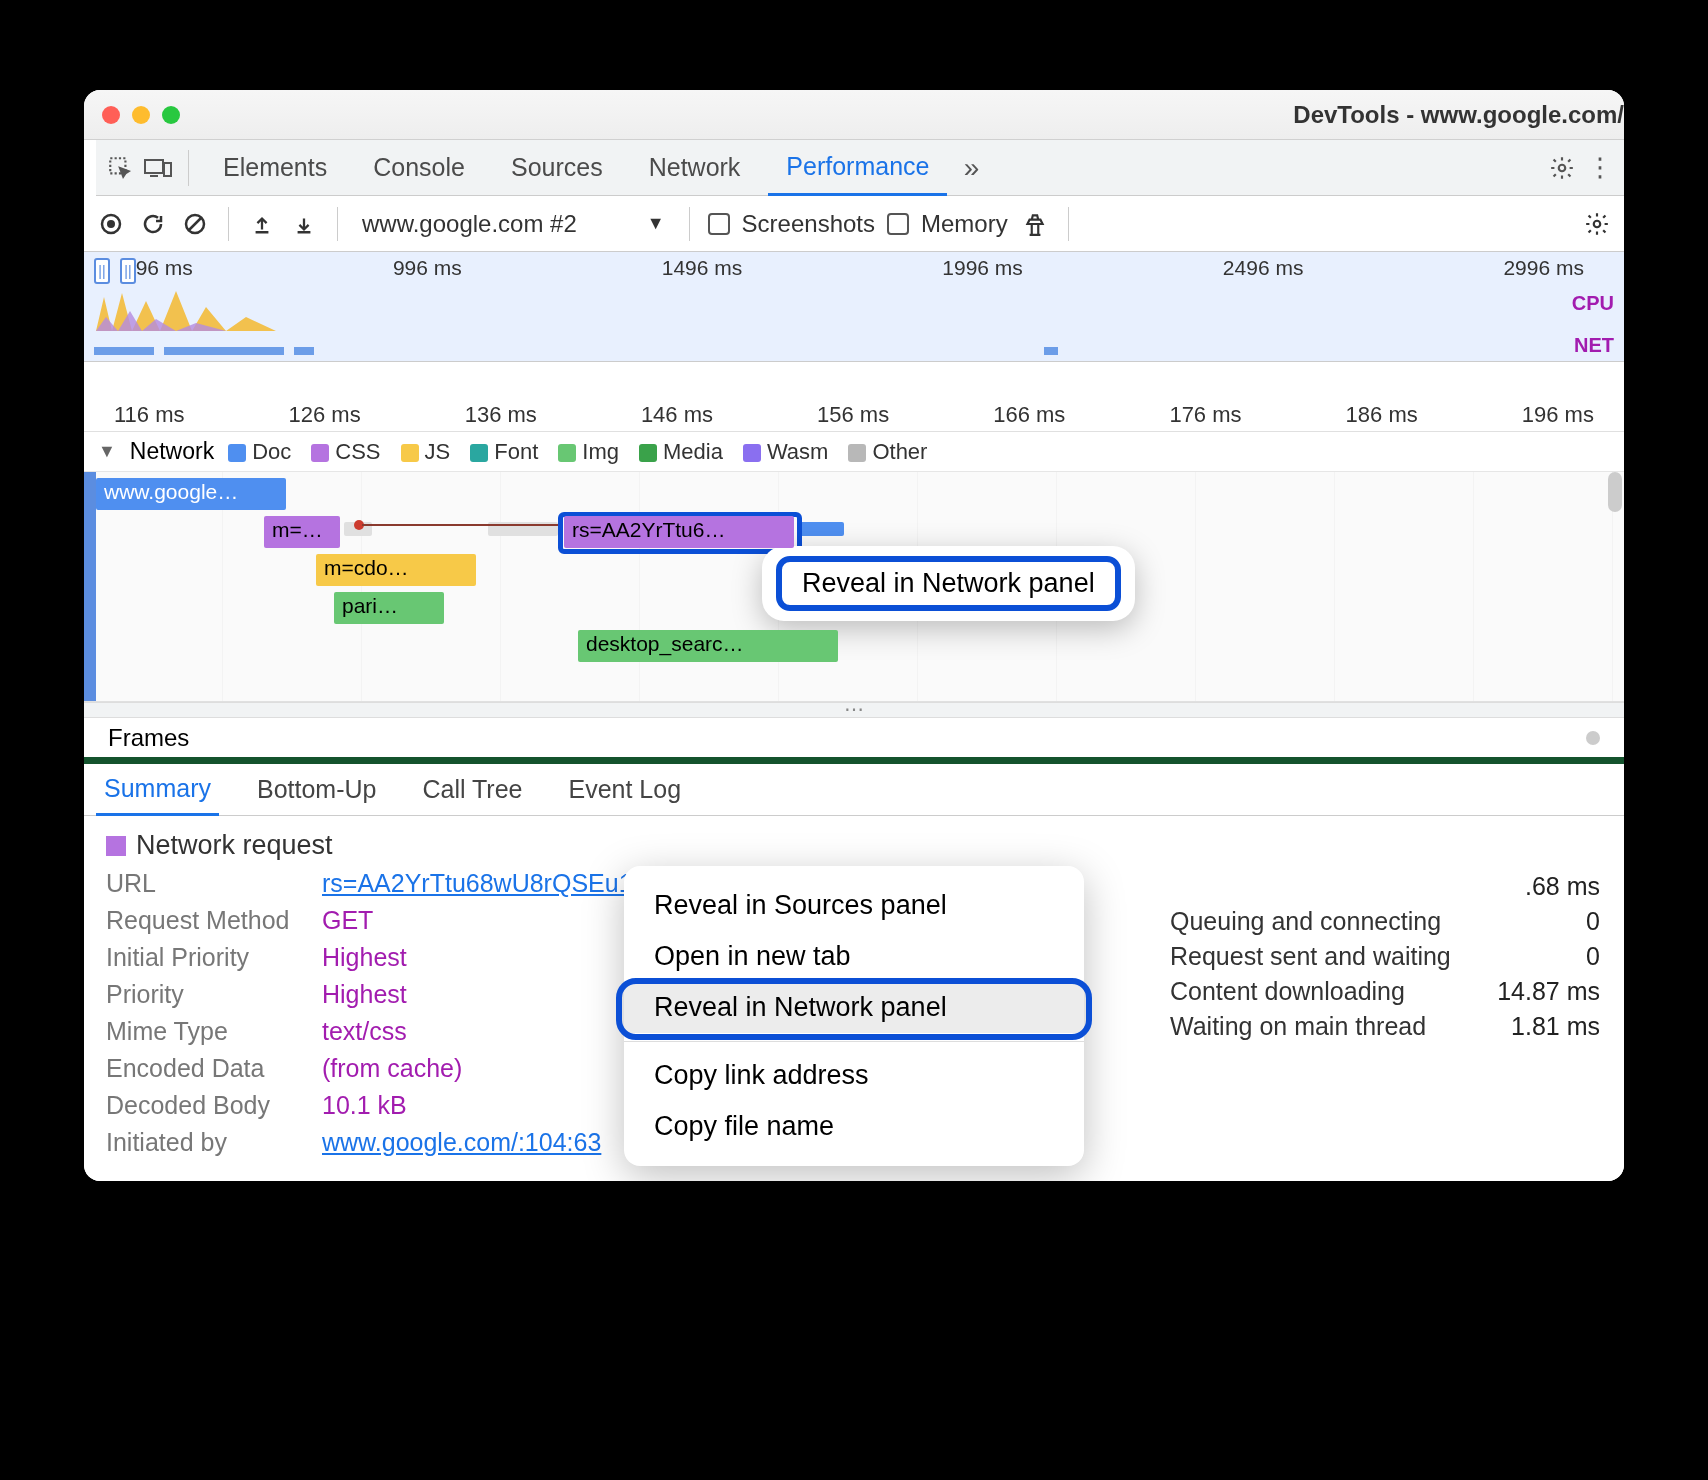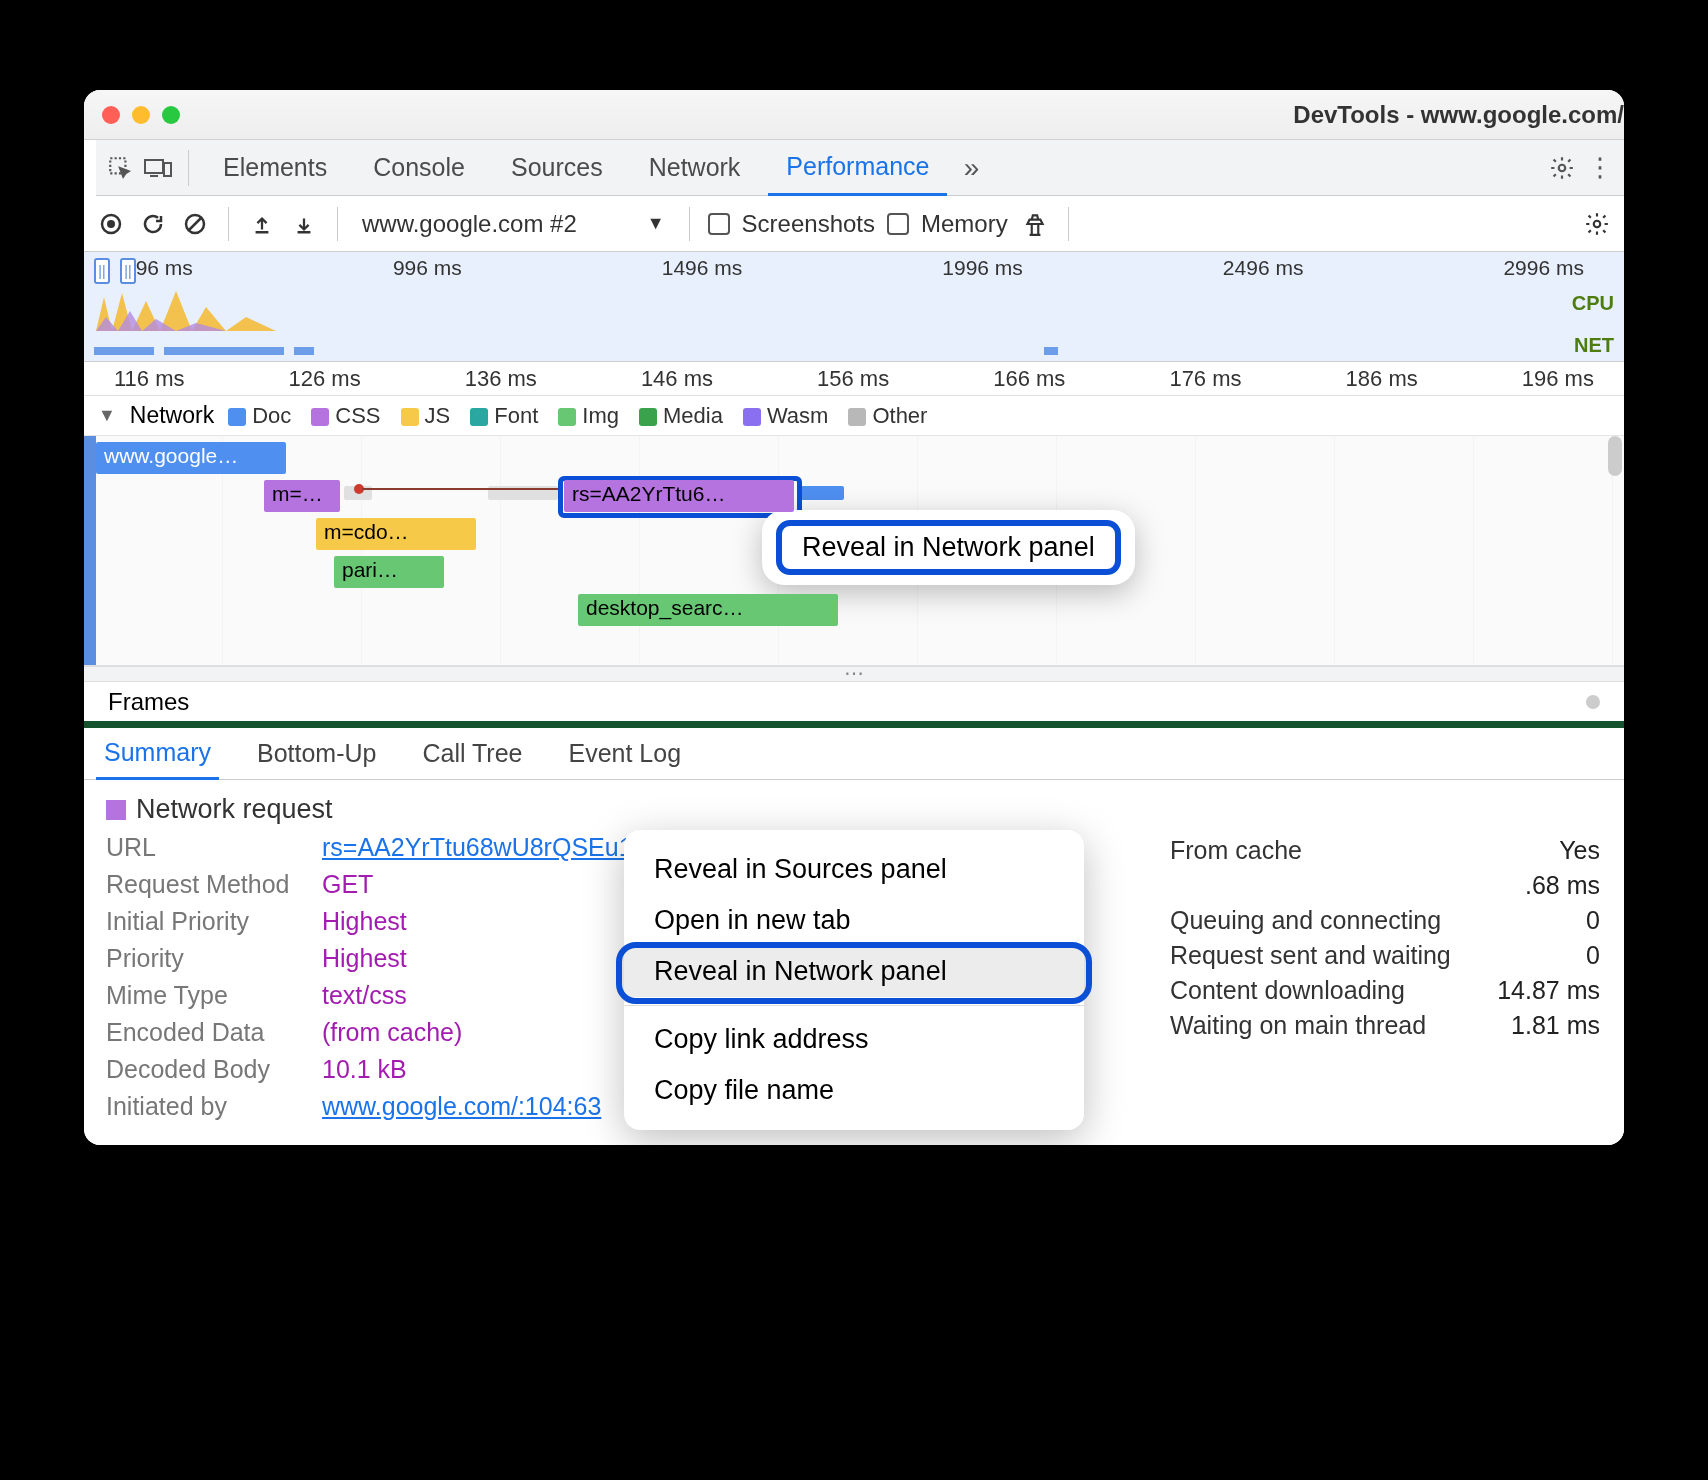--- a/index.html
+++ b/index.html
@@ -65,31 +65,31 @@
 .gear { margin-left:auto; }
 
 .overview {
   height: 110px;
   background: #e8f0fe;
   border-bottom:1px solid #ccc;
   position:relative;
   font-size:21px; color:#333;
 }
 .overview .ticks { display:flex; justify-content:space-between; padding:4px 40px 0 40px; }
-.overview .cpu-label,.overview .net-label{ position:absolute; right:10px; font-size:20px; font-weight:700; color:#4d7c0f; }
+.overview .cpu-label,.overview .net-label{ position:absolute; right:10px; font-size:20px; font-weight:700; color:#a21caf; }
 .overview .cpu-label{top:40px;} .overview .net-label{top:82px;}
 .overview .handle { position:absolute; top:6px; width:16px; height:26px; background:#fff; border:2px solid #5b8de0; border-radius:3px; display:flex; align-items:center; justify-content:center; font-size:14px; color:#5b8de0;}
 .overview .handle.h1{left:10px;} .overview .handle.h2{left:36px;}
 .overview .flame { position:absolute; bottom:30px; left:12px; width:220px; height:44px; }
 .overview .netbar { position:absolute; bottom:6px; left:10px; height:8px; background:#6c9de8;}
 
 .ruler {
   height:34px; background:#fff; border-bottom:1px solid #e0e0e0;
   display:flex; justify-content:space-between; padding:4px 30px 0 30px;
-  font-size:22px; color:#333;
+  font-size:22px; color:#333;margin-top:36px;
 }
 
 .network-section { position:relative; background:#fff; }
 .network-header {
   height:40px; display:flex; align-items:center; gap:14px;
   padding:0 14px; font-size:23px; border-bottom:1px solid #e6e6e6;
 }
 .network-header .tri { color:#666; font-size:18px; }
 .legend { display:flex; gap:20px; font-size:22px; color:#333; align-items:center;}
 .legend .swatch{width:18px;height:18px;border-radius:3px;display:inline-block;margin-right:6px;vertical-align:middle;}
@@ -366,24 +366,20 @@
     <div class="kv">
         <span class="k">Decoded Body</span>
         <span class="v">10.1 kB</span>
       </div>
     <div class="kv">
         <span class="k">Initiated by</span>
         <a class="link" href="#">www.google.com/:104:63</a>
       </div>
 
     <div class="right-col">
-      <div class="row">
-          <span class="lbl">From cache</span>
-          <span class="val">Yes</span>
-        </div>
       <div class="row">
           <span class="lbl"></span>
           <span class="val">.68 ms</span>
         </div>
       <div id="right-rows-host">
           <div class="row">
             <span class="lbl">Queuing and connecting</span>
             <span class="val">0</span>
           </div>
           <div class="row">

